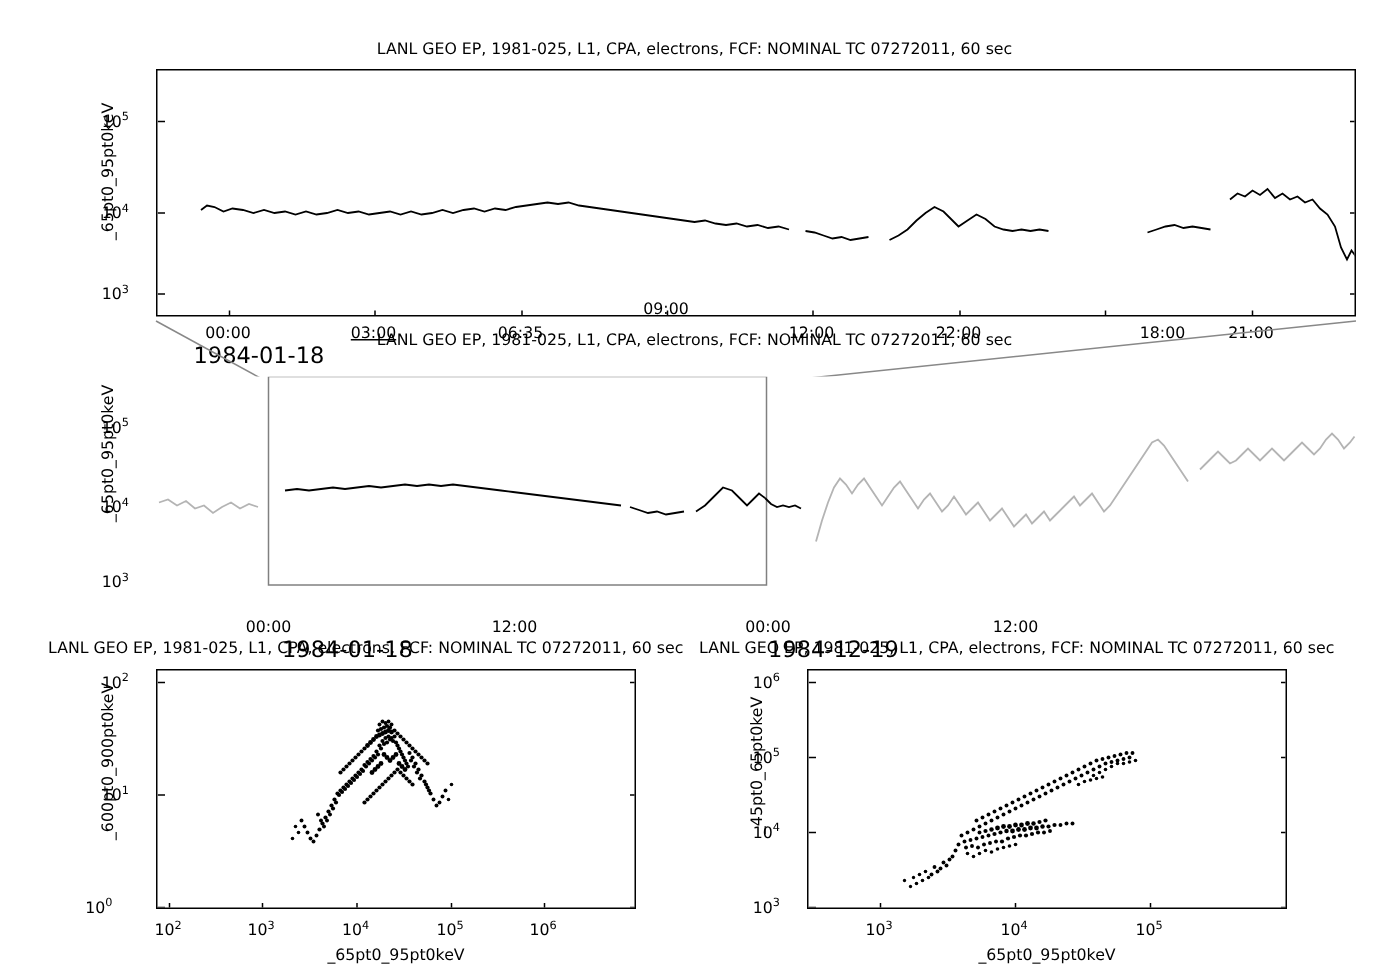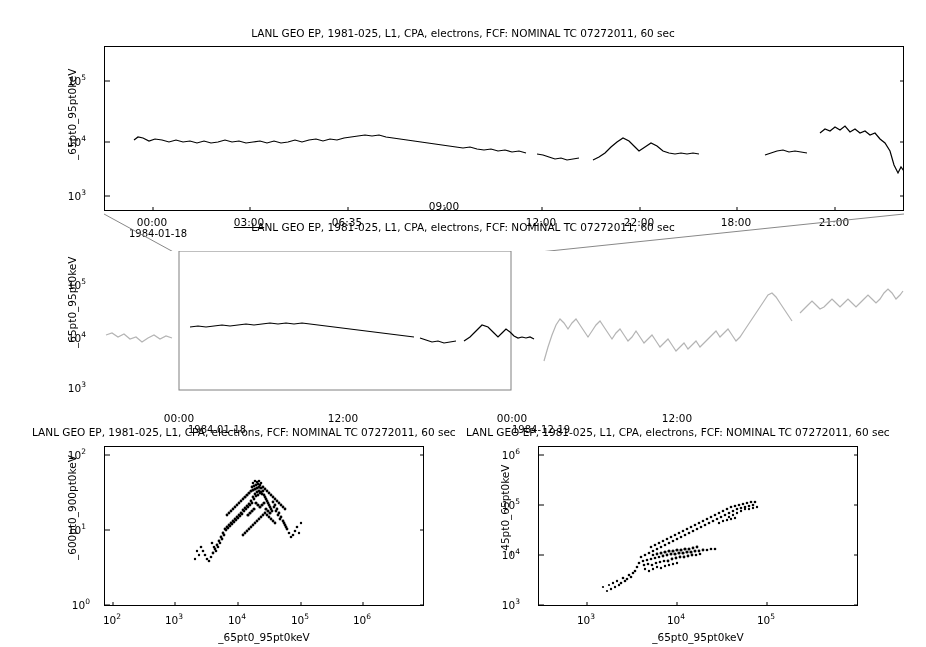--- a/index.html
+++ b/index.html
@@ -57,21 +57,21 @@
     font-size: 10.5px;
     white-space: nowrap;
     text-align: center;
   }
   .xtick sup {
     font-size: 7.5px;
     vertical-align: super;
   }
   .datelabel {
     position: absolute;
-    font-size: 10px;
+    font-size: 15px;
     white-space: nowrap;
   }
   svg {
     display: block;
   }
   .tickmark {
     stroke: #000000;
     stroke-width: 1;
   }
 </style>
@@ -114,21 +114,21 @@
     <polyline fill="none" stroke="#000000" stroke-width="1.2" points="715,86 720,82 725,84 730,80 735,83 740,79 745,85 750,82 755,86 760,84 765,88 770,86 775,92 780,96 785,104 789,118 793,126 796,120 799,124"></polyline>
   </svg>
 </div>
 
 <div class="xtick" style="left:126px; top:216px; width:52px;">00:00</div>
 <div class="xtick" style="left:223px; top:216px; width:52px;text-decoration:underline;">03:00</div>
 <div class="xtick" style="left:321px; top:216px; width:52px;">06:35</div>
 <div class="xtick" style="left:418px; top:200px; width:52px;">09:00</div>
 <div class="xtick" style="left:515px; top:216px; width:52px;">12:00</div>
 <div class="xtick" style="left:613px; top:216px; width:52px;">22:00</div>
-<div class="xtick" style="left:710px; top:216px; width:52px;">18:00</div>
+<div class="xtick" style="left:749px; top:216px; width:52px;">18:00</div>
 <div class="xtick" style="left:808px; top:216px; width:52px;">21:00</div>
 
 <div class="datelabel" style="left:129px; top:228px;">1984-01-18</div>
 
 <svg style="position:absolute; left:0px; top:211px; width:926px; height:50px; pointer-events:none;">
   <line x1="104" y1="3" x2="179" y2="44" stroke="#888888" stroke-width="1"></line>
   <line x1="904" y1="3" x2="511" y2="44" stroke="#888888" stroke-width="1"></line>
 </svg>
 
 <div class="plot-title" style="left:0px; top:221px; width:926px;">LANL GEO EP, 1981-025, L1, CPA, electrons, FCF: NOMINAL TC 07272011, 60 sec</div>
@@ -164,21 +164,21 @@
 
 <div class="datelabel" style="left:188px; top:424px;">1984-01-18</div>
 <div class="datelabel" style="left:512px; top:424px;">1984-12-19</div>
 
 <div class="plot-title" style="left:32px; top:426px; width:460px; text-align:left;">LANL GEO EP, 1981-025, L1, CPA, electrons, FCF: NOMINAL TC 07272011, 60 sec</div>
 
 <div class="ylabel" style="left:66px; top:560px;">_600pt0_900pt0keV</div>
 
 <div class="ytick" style="left:48px; top:447px; width:38px;">10<sup>2</sup></div>
 <div class="ytick" style="left:48px; top:522px; width:38px;">10<sup>1</sup></div>
-<div class="ytick" style="left:52px; top:597px; width:38px;">10<sup>0</sup></div>
+<div class="ytick" style="left:37px; top:597px; width:38px;">10<sup>0</sup></div>
 
 <div class="axes-frame" style="left:104px; top:446px; width:320px; height:160px;">
   <svg width="320" height="160" viewBox="0 0 320 160">
     <g class="tickmark">
       <line x1="0" y1="8" x2="5" y2="8"></line>
         <line x1="315" y1="8" x2="320" y2="8"></line>
       <line x1="0" y1="83" x2="5" y2="83"></line>
         <line x1="315" y1="83" x2="320" y2="83"></line>
       <line x1="0" y1="158" x2="5" y2="158"></line>
         <line x1="315" y1="158" x2="320" y2="158"></line>

